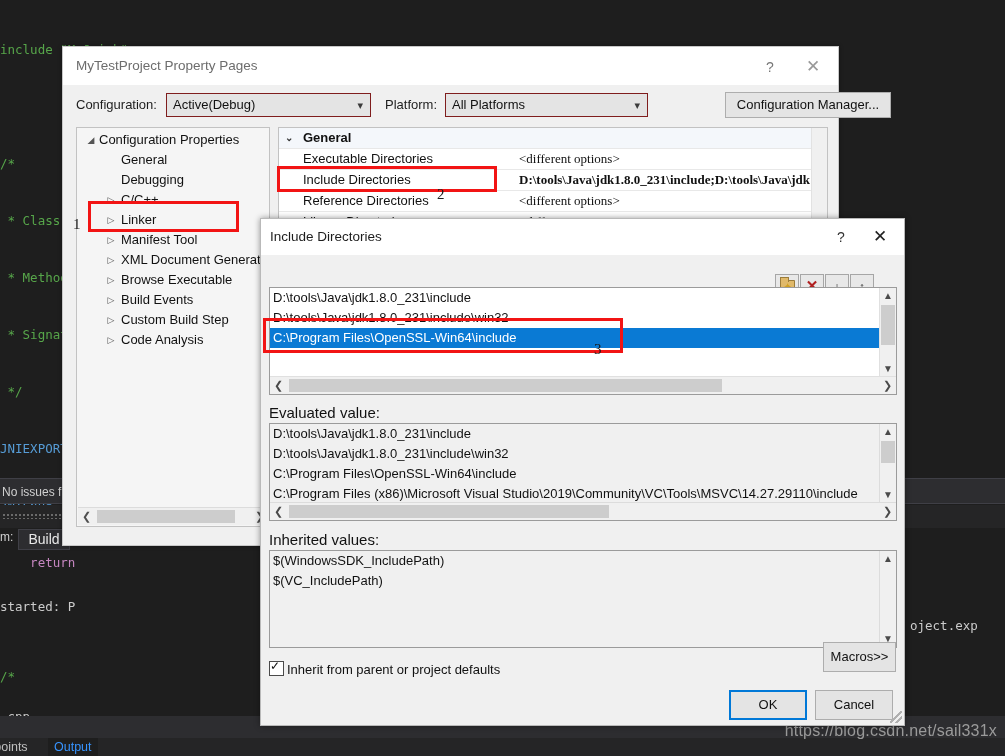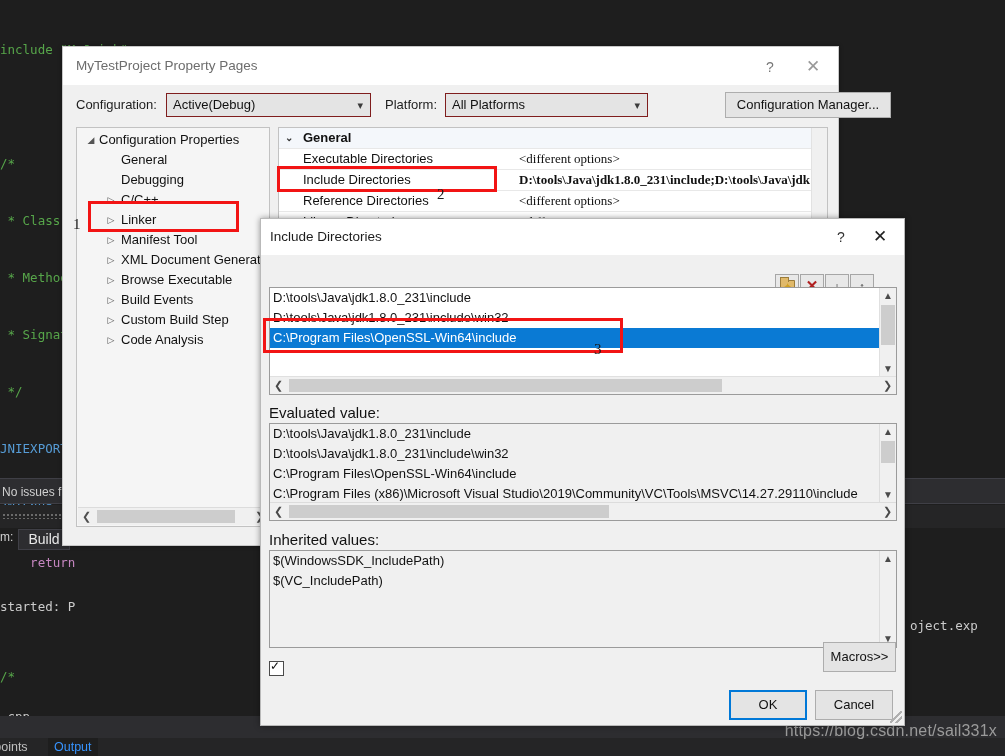--- a/index.html
+++ b/index.html
@@ -775,21 +775,21 @@
     <div class="ro-box inh-box">
       <div class="rline">$(WindowsSDK_IncludePath)</div>
       <div class="rline">$(VC_IncludePath)</div>
       <div class="vscroll">
         <div class="arr u">▲</div>
         <div class="arr d">▼</div>
       </div>
     </div>
 
     <div class="inherit-row">
-      <span class="cbox"></span>
+      <span class="cbox"></span><span>Inherit from parent or project defaults</span>
     </div>
 
     <div class="macros-btn">Macros&gt;&gt;</div>
     <div class="ok-btn">OK</div>
     <div class="cancel-btn">Cancel</div>
     <div class="grip"></div>
   </div>
 
   <div class="anno-box anno-1"></div>
   <div class="anno-num num-1">1</div>

